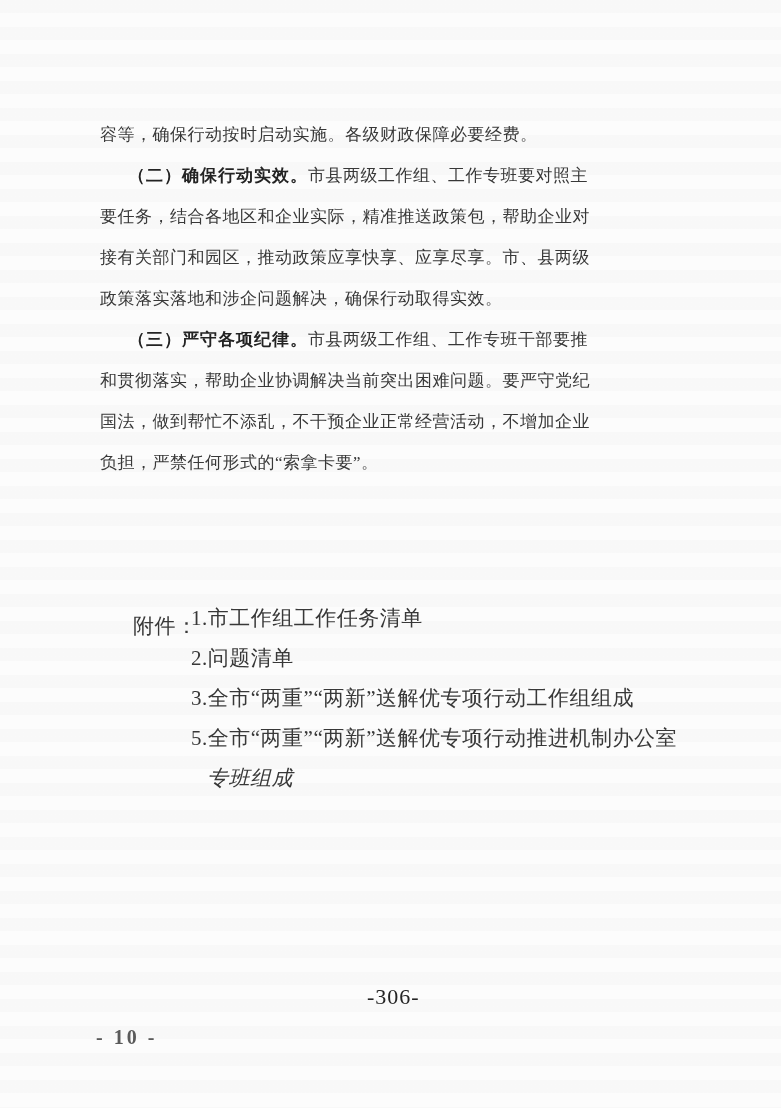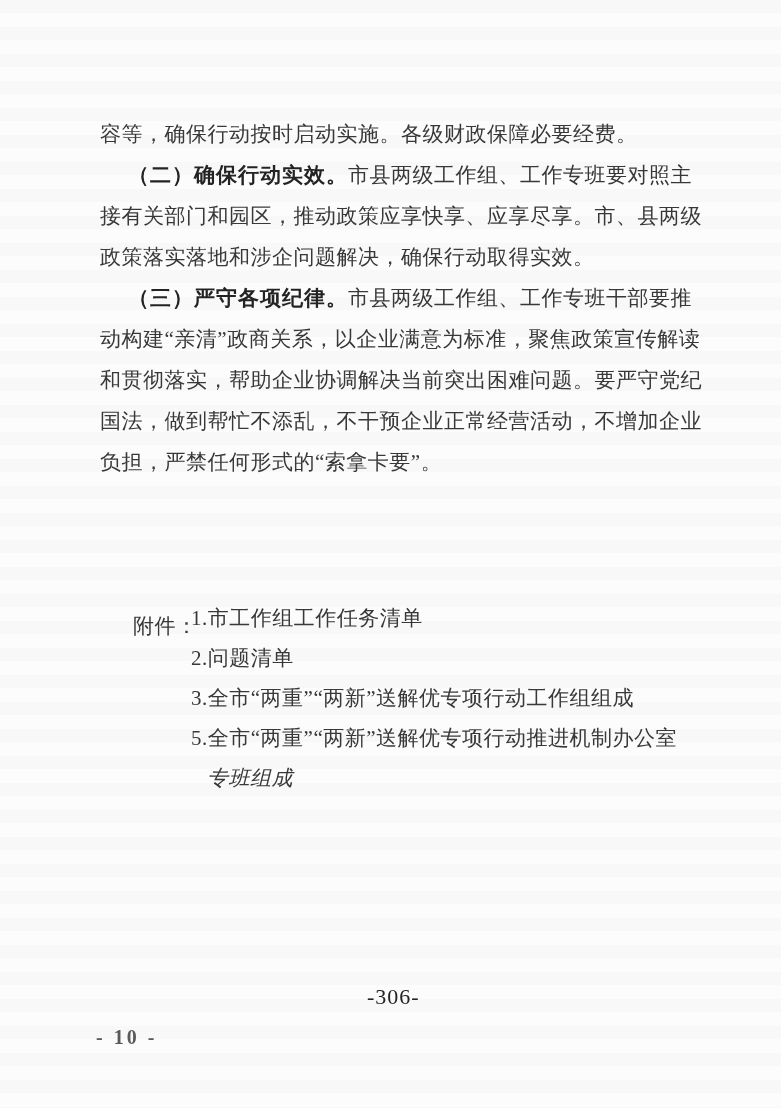--- a/index.html
+++ b/index.html
@@ -24,21 +24,21 @@
   }
   .body-text {
     position: absolute;
     left: 100px;
     top: 114px;
     width: 600px;
   }
   .tline {
     height: 41px;
     line-height: 41px;
-    font-size: 21px;
+    font-size: 17px;
     letter-spacing: 0.5px;
     white-space: nowrap;
     color: #383838;
   }
   .tline.indent {
     text-indent: 28px;
   }
   .tline b {
     font-weight: bold;
     color: #232323;
@@ -89,24 +89,24 @@
   }
 </style>
 </head>
 <body>
 
 <div class="page">
 
   <div class="body-text">
     <div class="tline"><span>容等，确保行动按时启动实施。各级财政保障必要经费。</span></div>
     <div class="tline indent"><b>（二）确保行动实效。</b><span>市县两级工作组、工作专班要对照主</span></div>
+    <div class="tline"><span>要任务，结合各地区和企业实际，精准推送政策包，帮助企业对</span></div>
     <div class="tline"><span>接有关部门和园区，推动政策应享快享、应享尽享。市、县两级</span></div>
     <div class="tline"><span>政策落实落地和涉企问题解决，确保行动取得实效。</span></div>
     <div class="tline indent"><b>（三）严守各项纪律。</b><span>市县两级工作组、工作专班干部要推</span></div>
-    <div class="tline"><span>动构建“亲清”政商关系，以企业满意为标准，聚焦政策宣传解读</span></div>
     <div class="tline"><span>和贯彻落实，帮助企业协调解决当前突出困难问题。要严守党纪</span></div>
     <div class="tline"><span>国法，做到帮忙不添乱，不干预企业正常经营活动，不增加企业</span></div>
     <div class="tline"><span>负担，严禁任何形式的“索拿卡要”。</span></div>
   </div>
 
   <div class="attachment">
     <div class="aline">
       <span class="alabel">附件：</span>
       <span>1.市工作组工作任务清单</span>
     </div>

